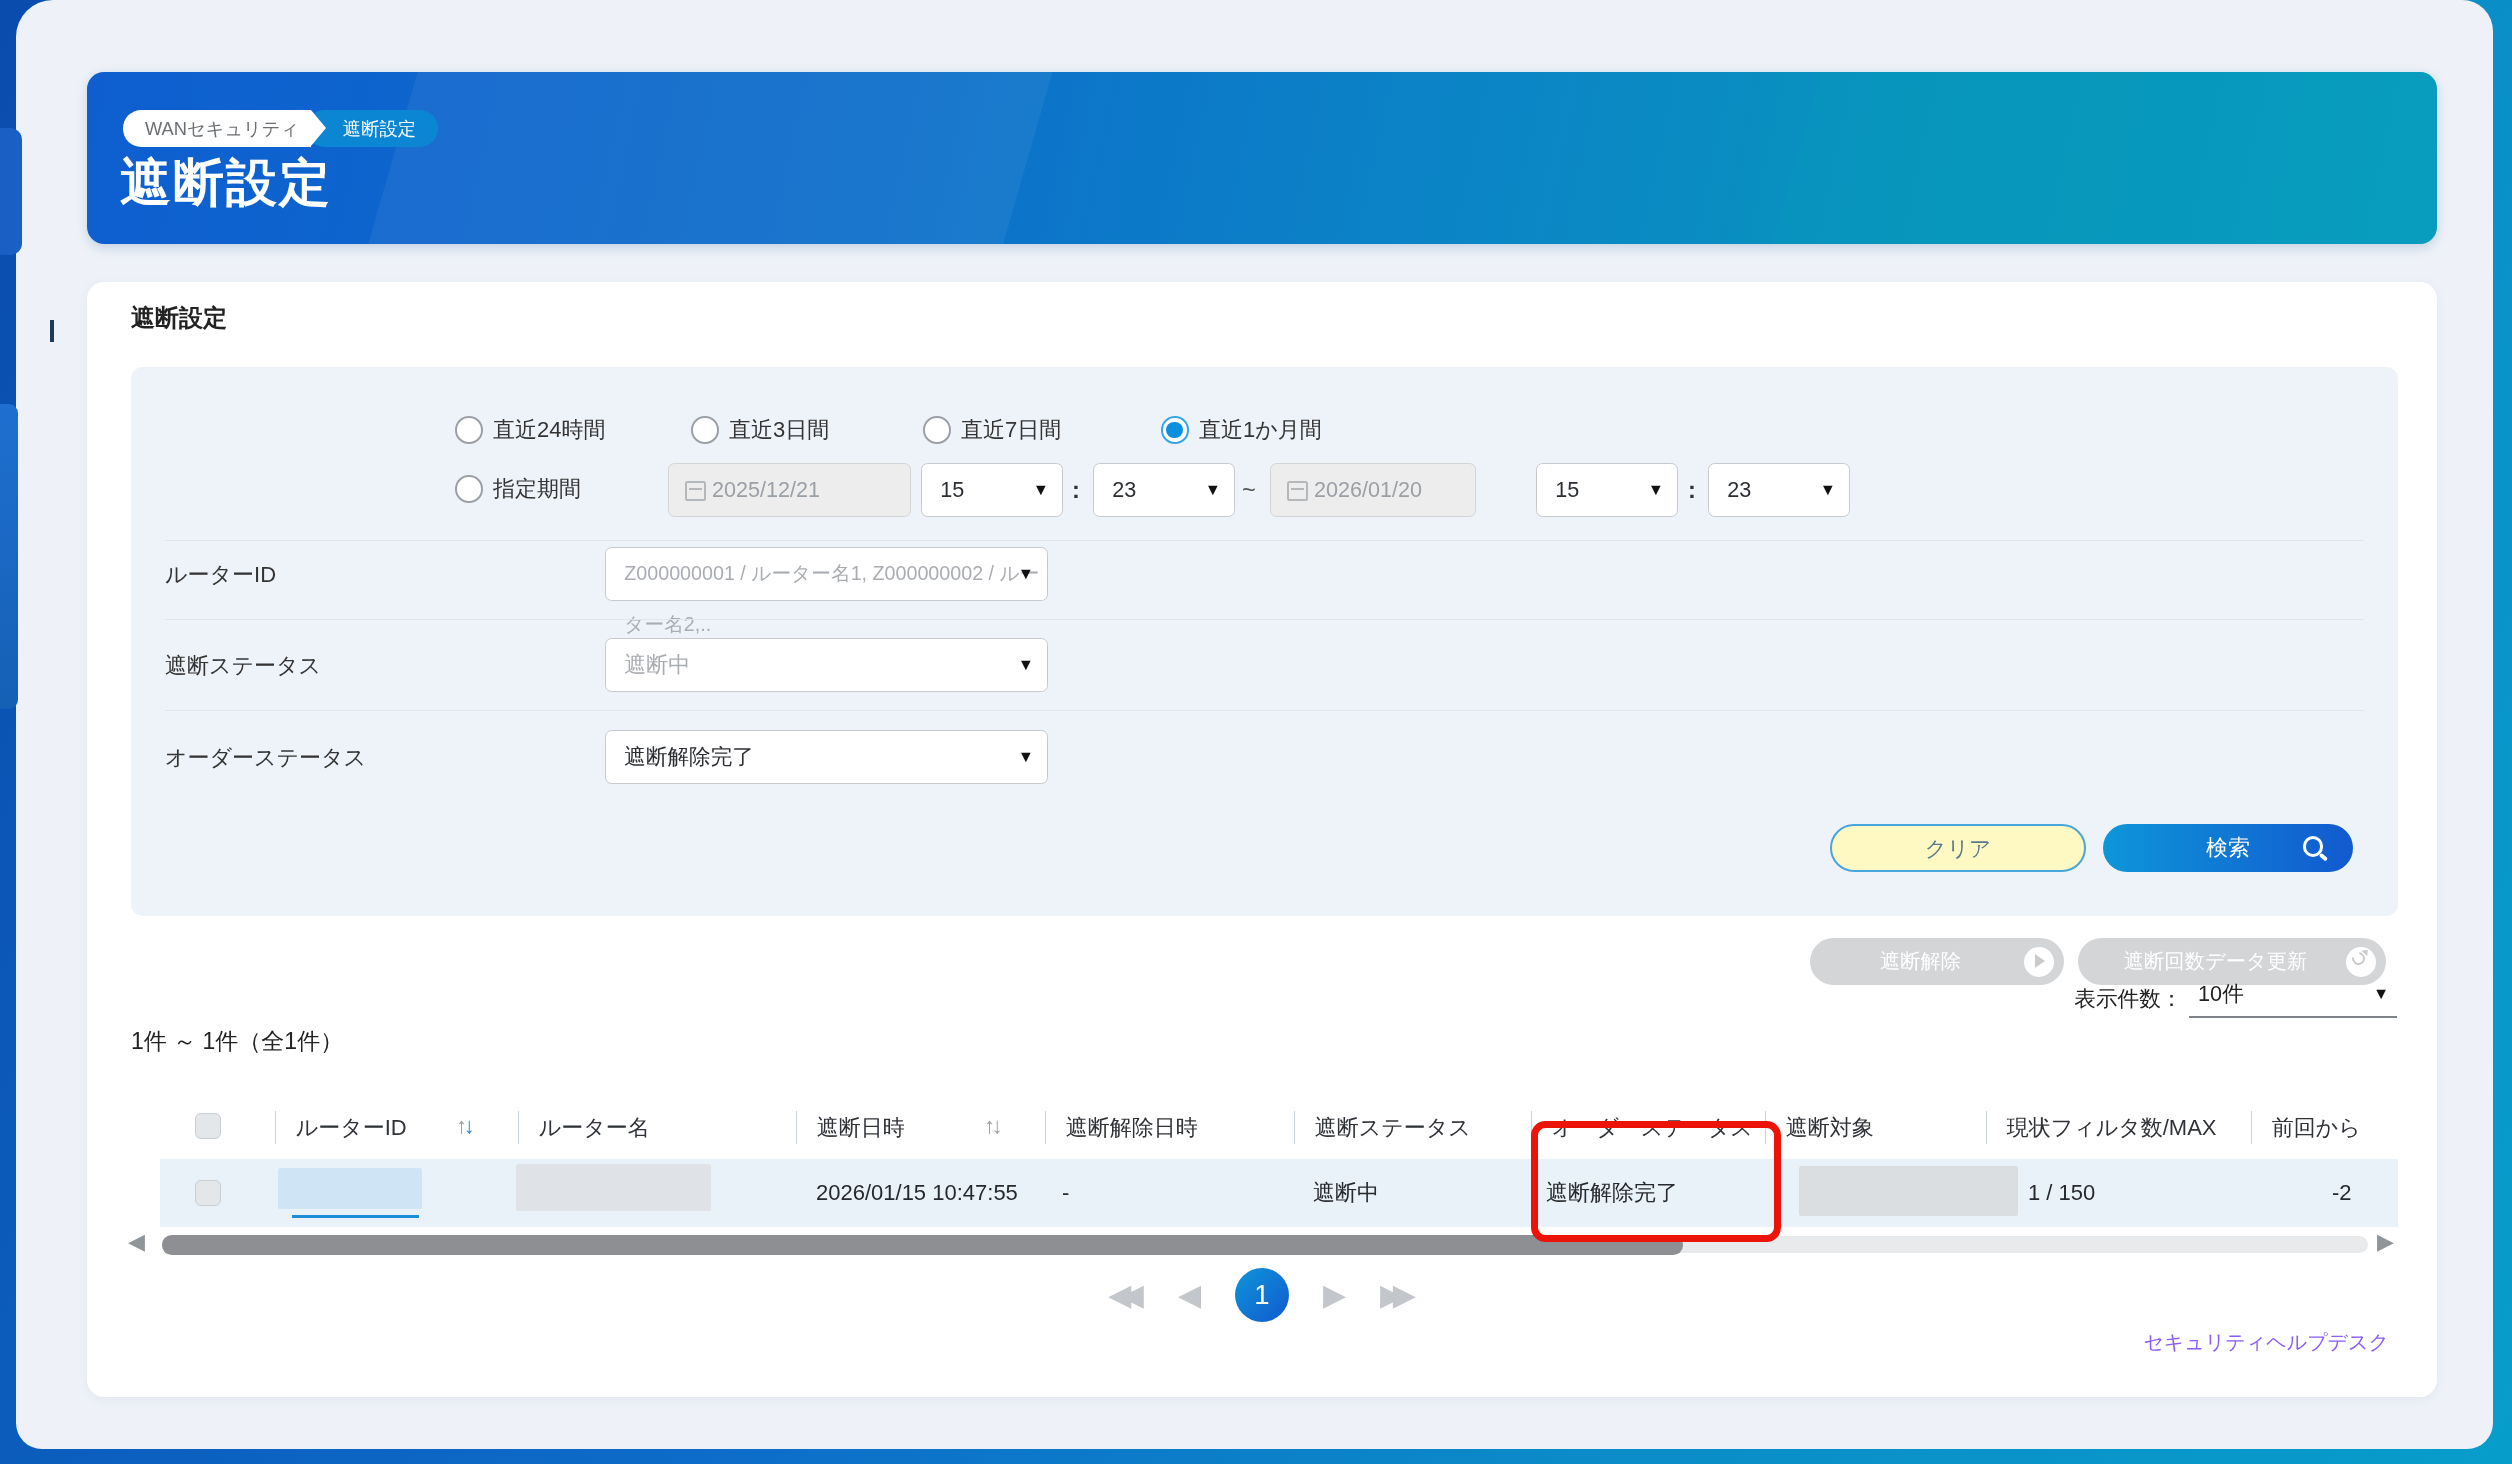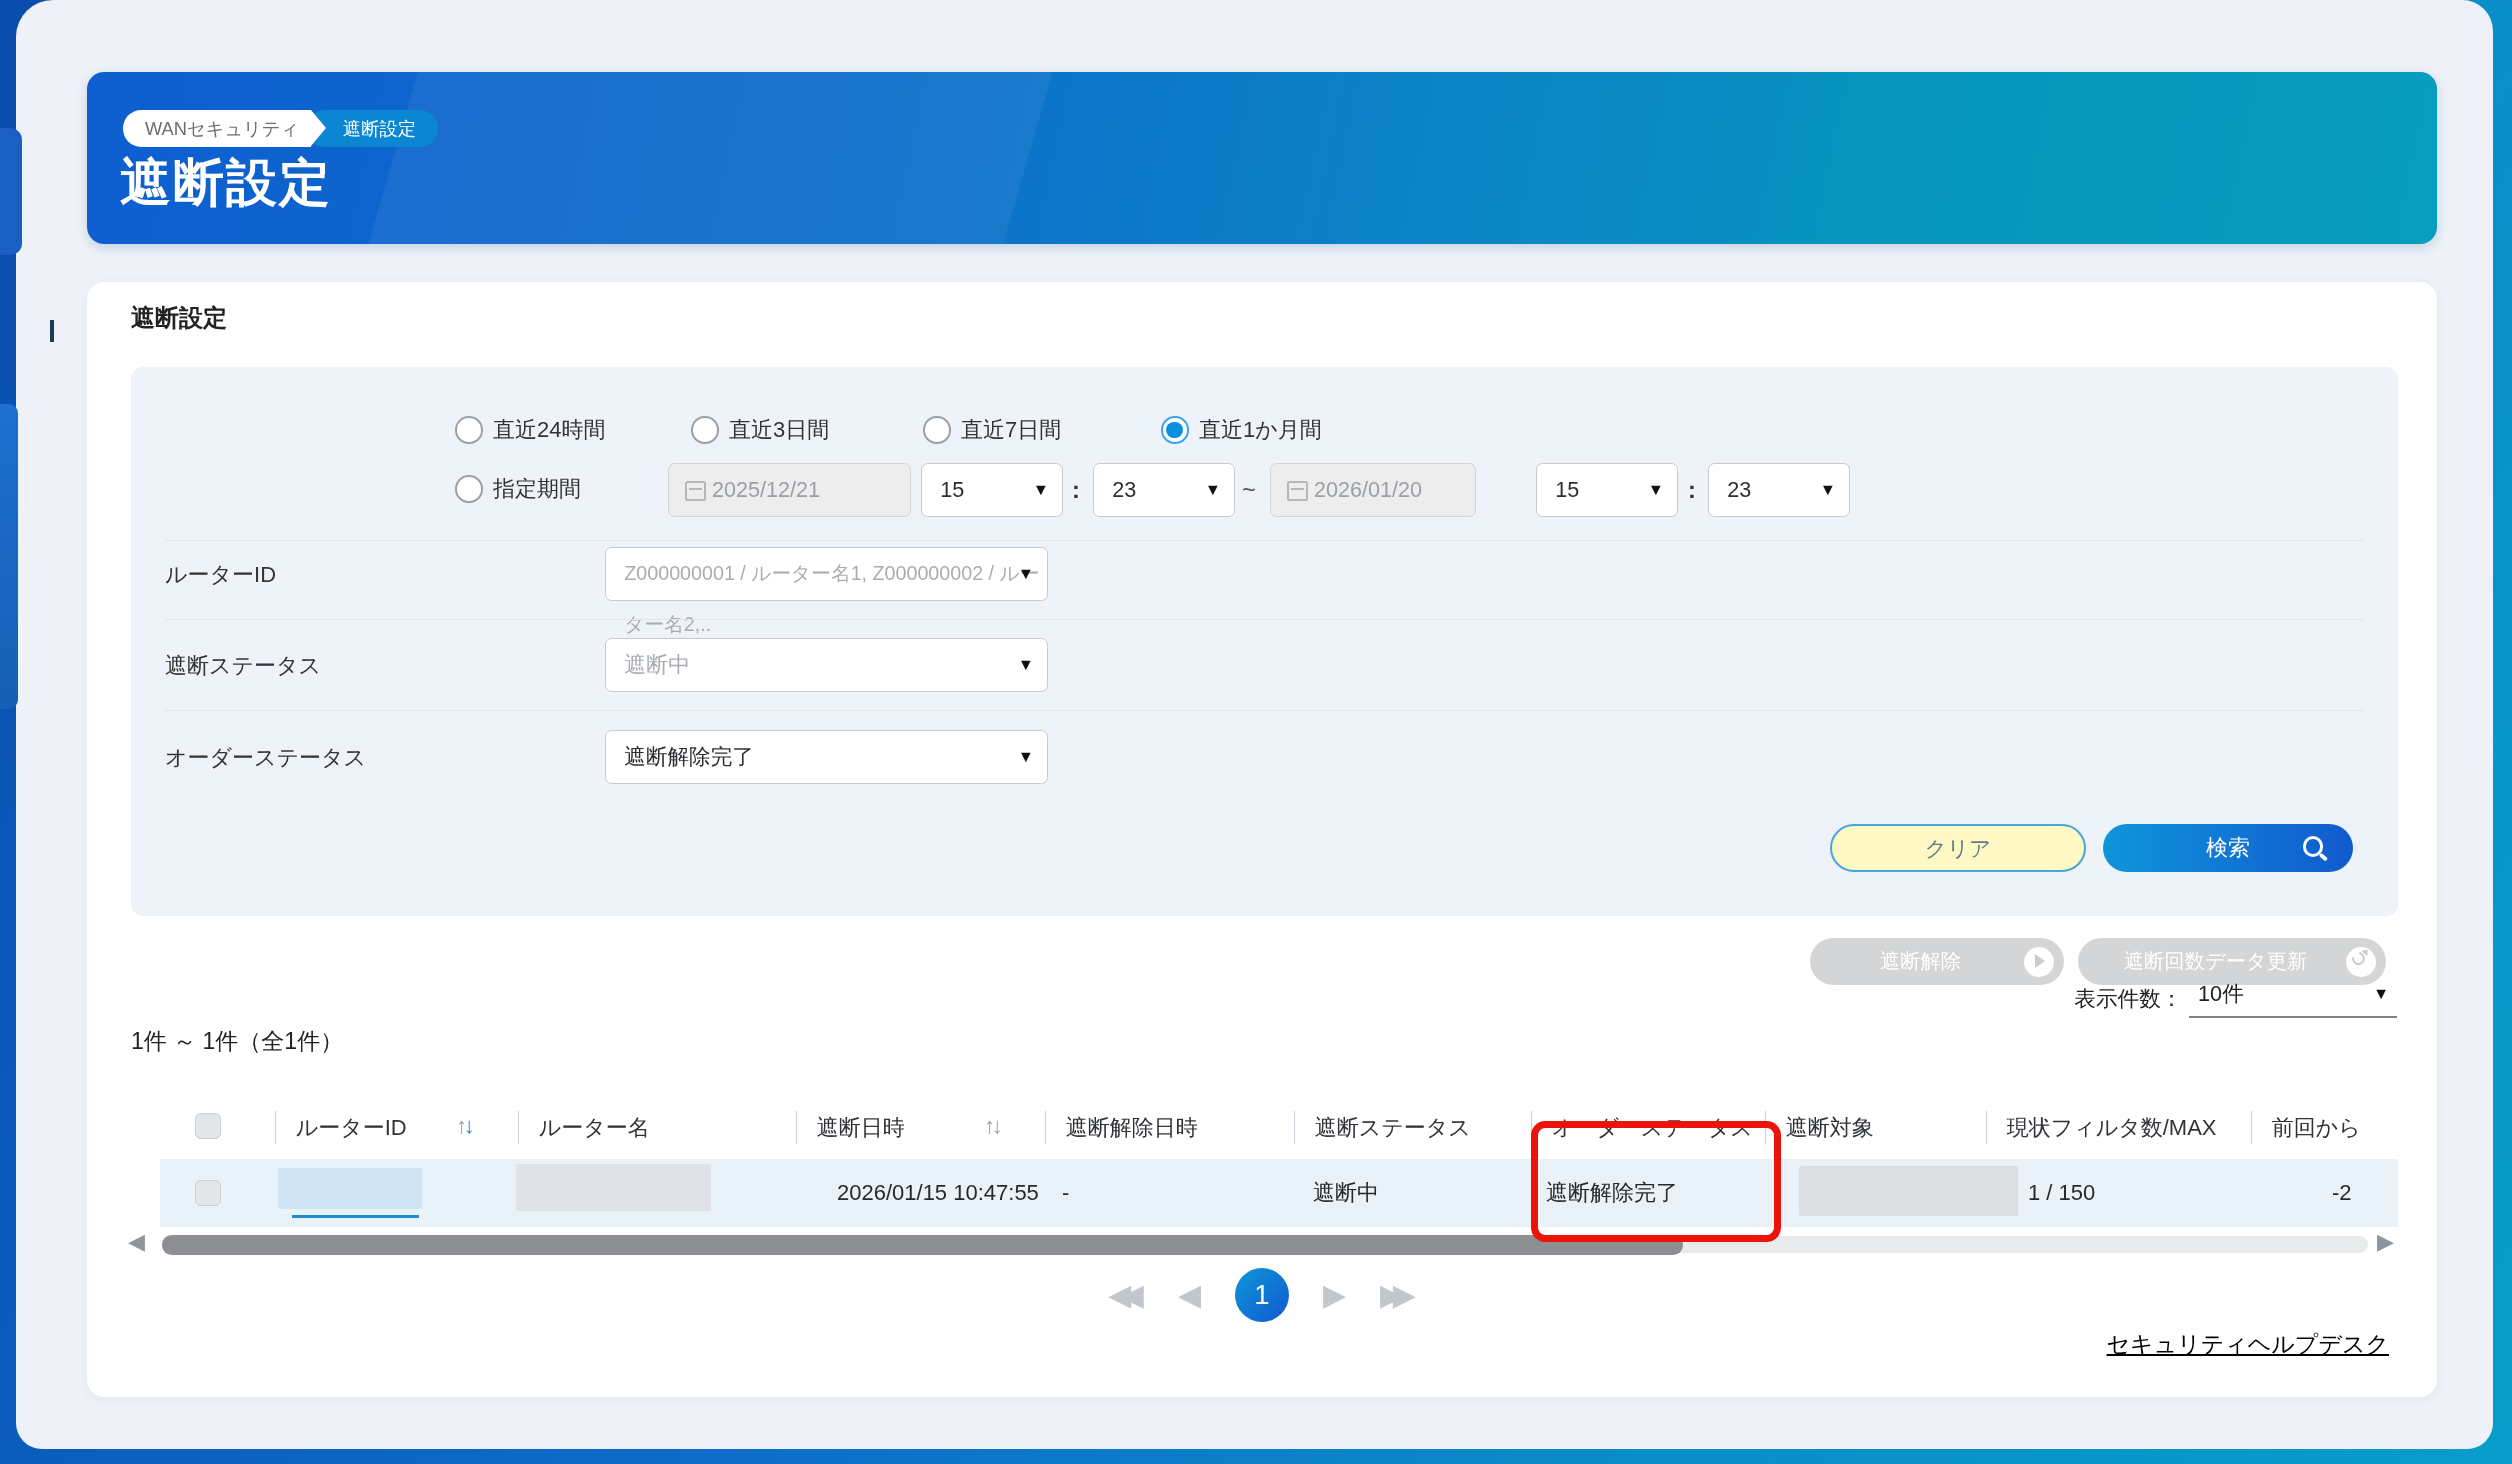--- a/index.html
+++ b/index.html
@@ -94,35 +94,35 @@
   .sort .up{color:#9aa0a6;} .sort .dn{color:#9aa0a6;} .sort.active .dn{color:#2e86d6;}
   .cb{position:absolute;width:26px;height:26px;background:#e4e7ea;border:1.3px solid #c9ced3;border-radius:5.9px;box-sizing:border-box;}
   .cbh{left:35px;top:5.2px;} .cbr{left:35px;top:21px;}
   .trow{position:absolute;left:0;top:51px;width:100%;height:68px;background:#e9f2f9;}
   .td{position:absolute;top:0;line-height:68px;font-size:22px;color:#26292d;white-space:nowrap;}
   .redact{position:absolute;border-radius:2.6px;}
   .red-id{left:118px;top:9.2px;width:144px;height:41px;background:#cfe4f4;}
   .red-id .lnk{position:absolute;left:13.8px;bottom:-9.2px;width:127px;height:3.3px;background:#1e8dd8;}
   .red-name{left:356px;top:5.2px;width:195px;height:47px;background:#dfe3e7;}
   .red-target{left:1639px;top:6.6px;width:219px;height:50px;background:#dbdee1;}
-  .td-date{left:677px;} .td-rel{left:902px;} .td-bst{left:1153px;} .td-ost{left:1386px;}
+  .td-date{left:656px;} .td-rel{left:902px;} .td-bst{left:1153px;} .td-ost{left:1386px;}
   .td-cnt{left:1868px;} .td-delta{left:2172px;}
   .hscroll-track{position:absolute;left:2px;top:128px;width:2206px;height:17px;background:#e9eaeb;border-radius:8.5px;}
   .hscroll-thumb{position:absolute;left:2px;top:127px;width:1521px;height:19.7px;background:#8d8f92;border-radius:9.8px;}
   .sb-arrow{position:absolute;font-size:22px;color:#90959a;top:947px;}
   .sb-l{left:41px;} .sb-r{left:2290px;}
   .redbox{position:absolute;left:1444px;top:839px;width:236px;height:107px;border:7.2px solid #ec1309;border-radius:14.4px;z-index:6;}
 
   
   .pagination{position:absolute;left:0;top:983px;width:100%;height:59px;display:flex;align-items:center;justify-content:center;gap:34px;}
   .pg-arrow{color:#c3c7cb;font-size:30px;line-height:1;}
   .pg-double{letter-spacing:-10.5px;padding-right:10.5px;}
   .pg-cur{width:54px;height:54px;border-radius:50%;background:linear-gradient(135deg,#0d96d9,#1259cf);
     color:#fff;font-size:27.5px;display:flex;align-items:center;justify-content:center;}
-  .help{position:absolute;right:48px;top:1047px;font-size:23px;color:#000000;text-decoration:underline;cursor:pointer;}
+  .help{position:absolute;right:48px;top:1047px;font-size:20px;color:#8b5cf6;cursor:pointer;}
 </style>
 </head>
 <body>
 
 <div id="app">
   <div class="page"></div>
   <div class="tab1"></div>
   <div class="tick"></div>
   <div class="tab2"></div>
 

